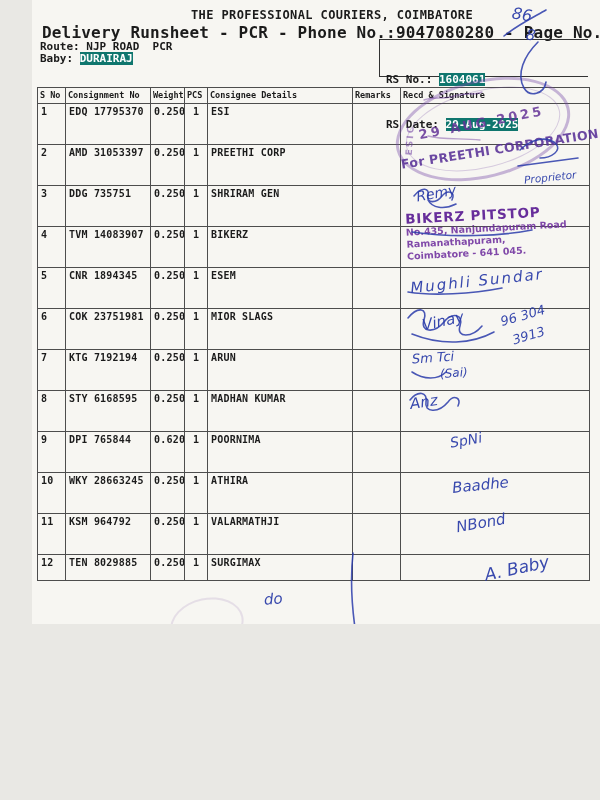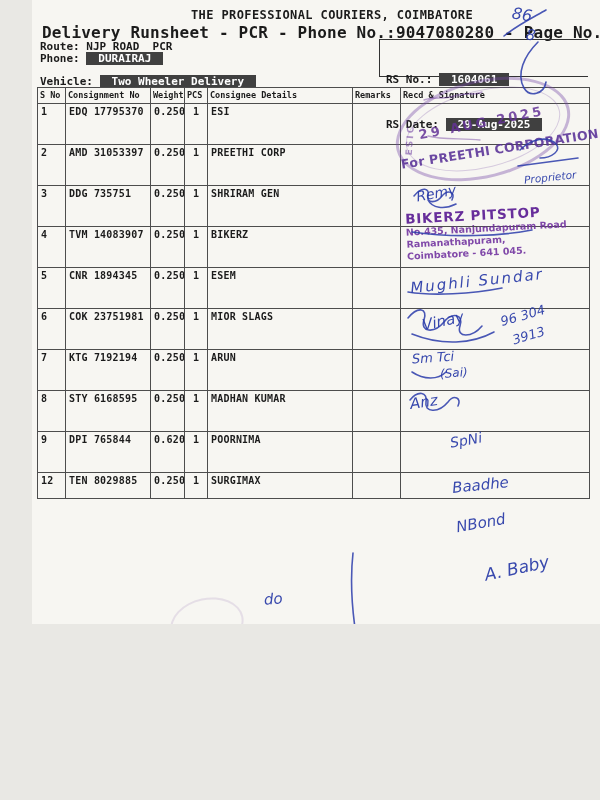--- a/index.html
+++ b/index.html
@@ -5,21 +5,21 @@
   html,body{margin:0;padding:0;}
   body{width:600px;height:800px;background:#e9e8e4;}
   .page{position:relative;width:600px;height:624px;background:#f7f6f2;overflow:hidden;
         font-family:"DejaVu Sans Mono",monospace;color:#1b1b1b;margin-left:32px;}
   .title{position:absolute;top:8px;left:0;width:100%;text-align:center;
          font-weight:bold;font-size:12px;letter-spacing:.4px;}
   .subtitle{position:absolute;top:23px;left:0;width:100%;text-align:center;
          font-weight:bold;font-size:16px;letter-spacing:.2px;}
   .info{position:absolute;left:8px;font-weight:bold;font-size:11px;white-space:pre;}
   .l-route{top:40px;}.l-staff{top:52px;}.l-drs{top:64px;}.l-vehicle{top:75px;}
-  .inv{background:#404040;color:#fefefe;padding:0 12px;}
+  .inv{background:#0f766e;color:#fefefe;padding:0 0;}
   .rsbox{position:absolute;left:347px;top:39px;width:202px;height:34px;
          border-left:1.5px solid #333;border-top:1.5px solid #333;border-bottom:1.5px solid #333;
          padding:2px 0 0 6px;font-weight:bold;font-size:11px;line-height:15px;white-space:pre;}
   table.runsheet{position:absolute;left:5px;top:87px;width:553px;border-collapse:collapse;table-layout:fixed;border-radius:6px;}
   .runsheet th,.runsheet td{border:1px solid #4d4d4d;vertical-align:top;overflow:hidden;}
   .runsheet th{font-size:8.5px;font-weight:bold;text-align:left;padding:2px 2px;height:11px;}
   .runsheet td{font-size:10px;font-weight:bold;padding:2px 3px;letter-spacing:.2px;}
   .runsheet tbody tr{height:41px;}
   .runsheet tbody tr:last-child{height:26px;}
   .c-weight,.c-pcs{text-align:center;}
@@ -64,22 +64,21 @@
 </style>
 </head>
 <body>
 
 <div class="page">
 
   <div class="title">THE PROFESSIONAL COURIERS, COIMBATORE</div>
   <div class="subtitle">Delivery Runsheet - PCR - Phone No.:9047080280 - Page No.:1</div>
 
   <div class="info l-route">Route: NJP ROAD  PCR</div>
-  <div class="info l-staff"><span>Phone: </span><span class="inv">DURAIRAJ</span></div>
-  <div class="info l-vehicle"><span>Vehicle: </span><span class="inv">Two Wheeler Delivery</span></div>
+  <div class="info l-staff"><span>Baby: </span><span class="inv">DURAIRAJ</span></div>
 
   <div class="rsbox">
     <div><span>RS No.: </span><span class="inv">1604061</span></div>
     <div><span>RS Date: </span><span class="inv">29-Aug-2025</span></div>
   </div>
 
   <table class="runsheet">
     <colgroup>
       <col style="width:28px">
         <col style="width:85px">
@@ -176,20 +175,38 @@
         <tr>
           <td class="c-sno">9</td>
           <td class="c-consign">DPI 765844</td>
           <td class="c-weight">0.620</td>
           <td class="c-pcs">1</td>
           <td class="c-consignee">POORNIMA</td>
           <td class="c-remarks"></td>
           <td class="c-sign"></td>
         </tr>
         <tr>
+          <td class="c-sno">10</td>
+          <td class="c-consign">WKY 28663245</td>
+          <td class="c-weight">0.250</td>
+          <td class="c-pcs">1</td>
+          <td class="c-consignee">ATHIRA</td>
+          <td class="c-remarks"></td>
+          <td class="c-sign"></td>
+        </tr>
+        <tr>
+          <td class="c-sno">11</td>
+          <td class="c-consign">KSM 964792</td>
+          <td class="c-weight">0.250</td>
+          <td class="c-pcs">1</td>
+          <td class="c-consignee">VALARMATHJI</td>
+          <td class="c-remarks"></td>
+          <td class="c-sign"></td>
+        </tr>
+        <tr>
           <td class="c-sno">12</td>
           <td class="c-consign">TEN 8029885</td>
           <td class="c-weight">0.250</td>
           <td class="c-pcs">1</td>
           <td class="c-consignee">SURGIMAX</td>
           <td class="c-remarks"></td>
           <td class="c-sign"></td>
         </tr>
       </tbody>
   </table>

